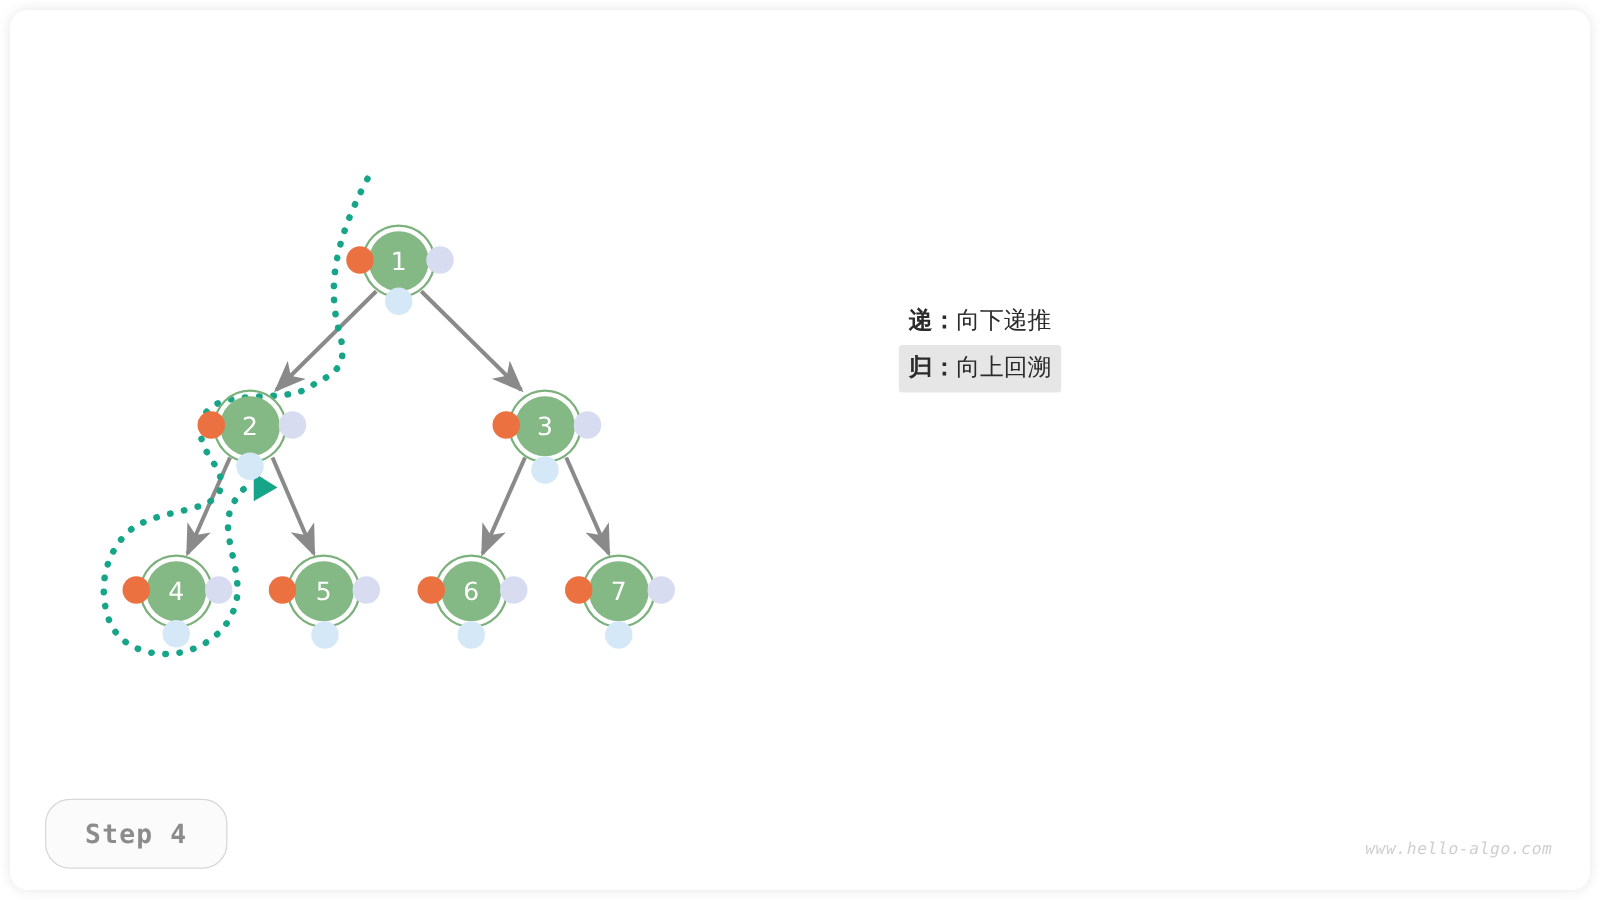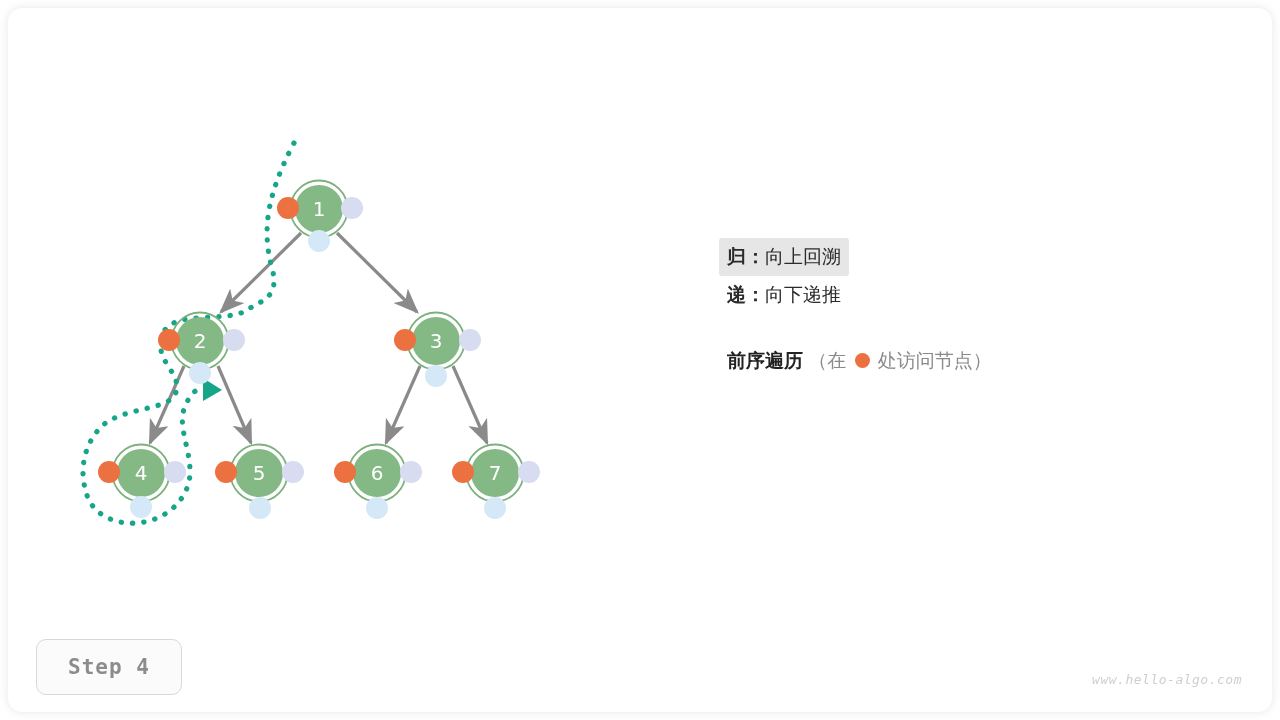--- a/index.html
+++ b/index.html
@@ -93,21 +93,21 @@
     letter-spacing: 1px;
   }
   
   .step-badge {
     position: absolute;
     left: 36px;
     top: 639px;
     width: 144px;
     height: 54px;
     border: 1px solid #d8d8d8;
-    border-radius: 10px;
+    border-radius: 20px;
     background: #fbfbfb;
     display: flex;
     align-items: center;
     justify-content: center;
     font-family: "DejaVu Sans Mono", "Liberation Mono", monospace;
     font-size: 21px;
     font-weight: bold;
     color: #8c8c8c;
     letter-spacing: 1px;
   }
@@ -218,33 +218,27 @@
       <circle cx="495" cy="473" r="28.5" fill="none" stroke="#7cb07c" stroke-width="1.8"></circle>
       <circle cx="495" cy="473" r="24" fill="#84b884"></circle>
       <circle cx="495" cy="508" r="11" fill="#d5e8f7"></circle>
       <circle cx="529" cy="472" r="11" fill="#d7dcf0"></circle>
       <circle cx="463" cy="472" r="11" fill="#ec7141"></circle>
       <text class="node-num" x="495" y="473" text-anchor="middle" dominant-baseline="central">7</text>
     </g>
   </svg>
 
   <div class="legend">
+    <div class="legend-row">
+      <span class="key">递：</span><span>向下递推</span>
+    </div>
     <div class="legend-row highlight">
       <span class="key">归：</span><span>向上回溯</span>
     </div>
-    <div class="legend-row">
-      <span class="key">递：</span><span>向下递推</span>
-    </div>
     <div class="legend-gap"></div>
-    <div class="order-title">
-      <span class="strong">前序遍历</span>
-      <span class="muted">（在</span>
-      <span class="inline-dot"></span>
-      <span class="muted">处访问节点）</span>
-    </div>
   </div>
 
   <div class="step-badge">
     <span>Step 4</span>
   </div>
 
   <div class="footer">www.hello-algo.com</div>
 </div>
 
 </body></html>

